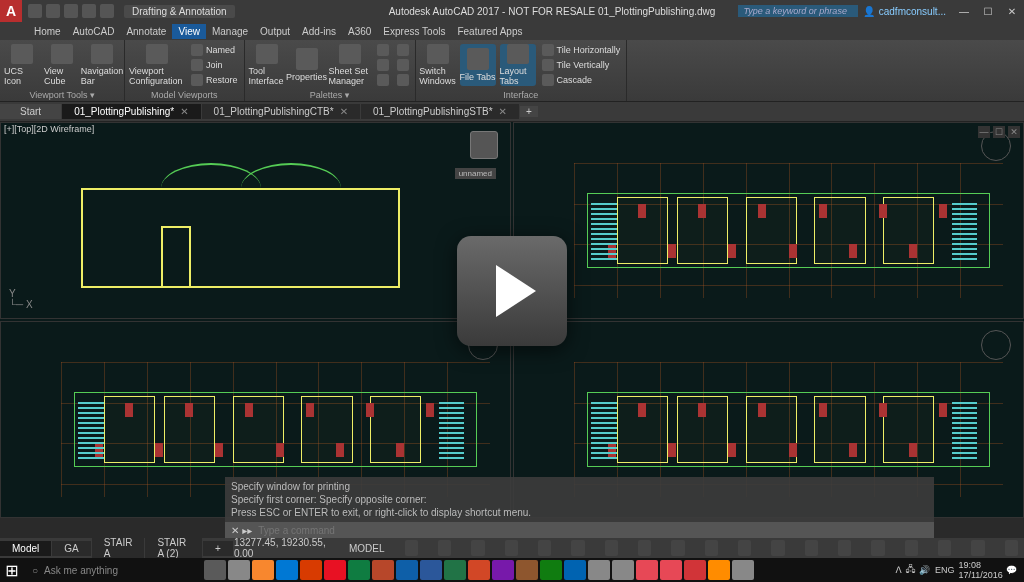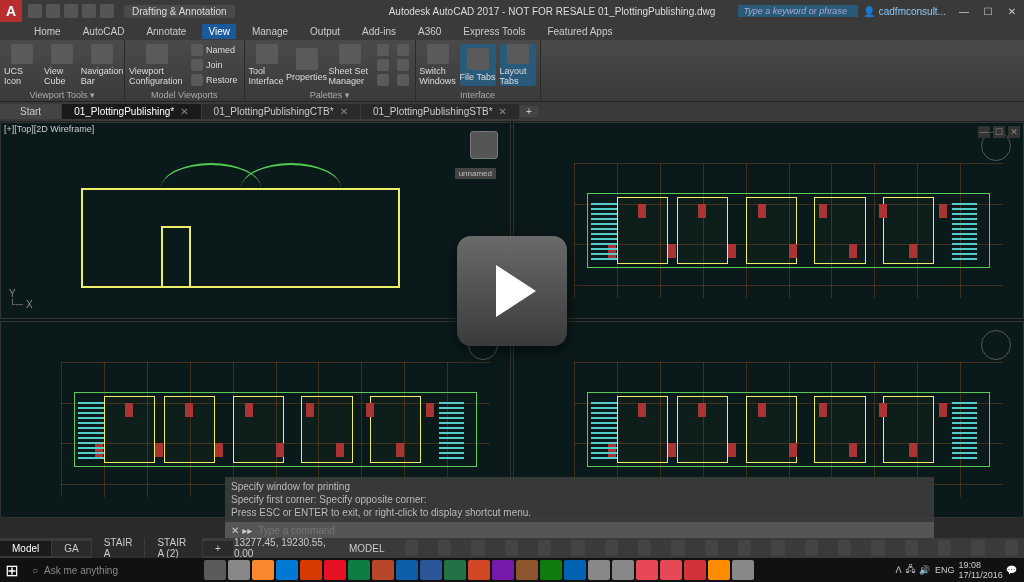--- a/index.html
+++ b/index.html
@@ -11,21 +11,21 @@
 .titlebar .qat { display: flex; align-items: center; gap: 4px; padding: 0 6px; }
 .titlebar .qat-icon { width: 14px; height: 14px; background: #555; border-radius: 2px; }
 .titlebar .workspace { background: #4a4a4a; padding: 1px 8px; border-radius: 2px; color: #ddd; margin-left: 6px; }
 .titlebar .title { position: absolute; left: 50%; transform: translateX(-50%); color: #ddd; margin-left: 40px; }
 .titlebar .search { margin-left: auto; background: #2a5a7a; padding: 1px 6px; color: #aac; font-style: italic; width: 120px; font-size: 9px; }
 .titlebar .user { color: #8cf; padding: 0 6px; }
 .titlebar .winbtns { display: flex; }
 .titlebar .winbtn { width: 24px; text-align: center; color: #ccc; cursor: pointer; }
 
 
-.menutabs { height: 18px; background: #3a3a3a; display: flex; align-items: center; font-size: 10px; color: #ccc; padding-left: 28px; gap: 10px; }
+.menutabs { height: 18px; background: #3a3a3a; display: flex; align-items: center; font-size: 10px; color: #ccc; padding-left: 28px; gap: 0; }
 .menutabs span { cursor: pointer; padding: 2px 6px; }
 .menutabs span.active { background: #1a5a9a; color: #fff; }
 
 
 .ribbon { height: 62px; background: linear-gradient(#4a4a4a, #3a3a3a); display: flex; align-items: stretch; border-bottom: 1px solid #222; }
 .ribbon-group { border-right: 1px solid #2a2a2a; display: flex; flex-direction: column; }
 .ribbon-group .btns { display: flex; flex: 1; align-items: center; padding: 2px 4px; gap: 4px; }
 .ribbon-group .label { font-size: 9px; color: #aaa; text-align: center; padding: 1px 0; }
 .rbtn { display: flex; flex-direction: column; align-items: center; justify-content: center; width: 36px; height: 42px; font-size: 9px; color: #ddd; cursor: pointer; }
 .rbtn .ico { width: 22px; height: 22px; background: #5a5a5a; border-radius: 2px; margin-bottom: 2px; }
@@ -216,20 +216,34 @@
           <span>Switch Windows</span>
         </div>
       <div class="rbtn" style="background:#2a5a7a;border-radius:3px">
           <div class="ico"></div>
           <span>File Tabs</span>
         </div>
       <div class="rbtn" style="background:#2a5a7a;border-radius:3px">
           <div class="ico"></div>
           <span>Layout Tabs</span>
         </div>
+      <div class="col">
+        <div class="rbtn-sm">
+            <div class="ico"></div>
+            <span>Tile Horizontally</span>
+          </div>
+        <div class="rbtn-sm">
+            <div class="ico"></div>
+            <span>Tile Vertically</span>
+          </div>
+        <div class="rbtn-sm">
+            <div class="ico"></div>
+            <span>Cascade</span>
+          </div>
+      </div>
     </div>
     <div class="label">Interface</div>
   </div>
 </div>
 
 <div class="filetabs">
   <div class="filetab start">Start</div>
   <div class="filetab active">
       <span>01_PlottingPublishing*</span>
       <span class="x">✕</span>

